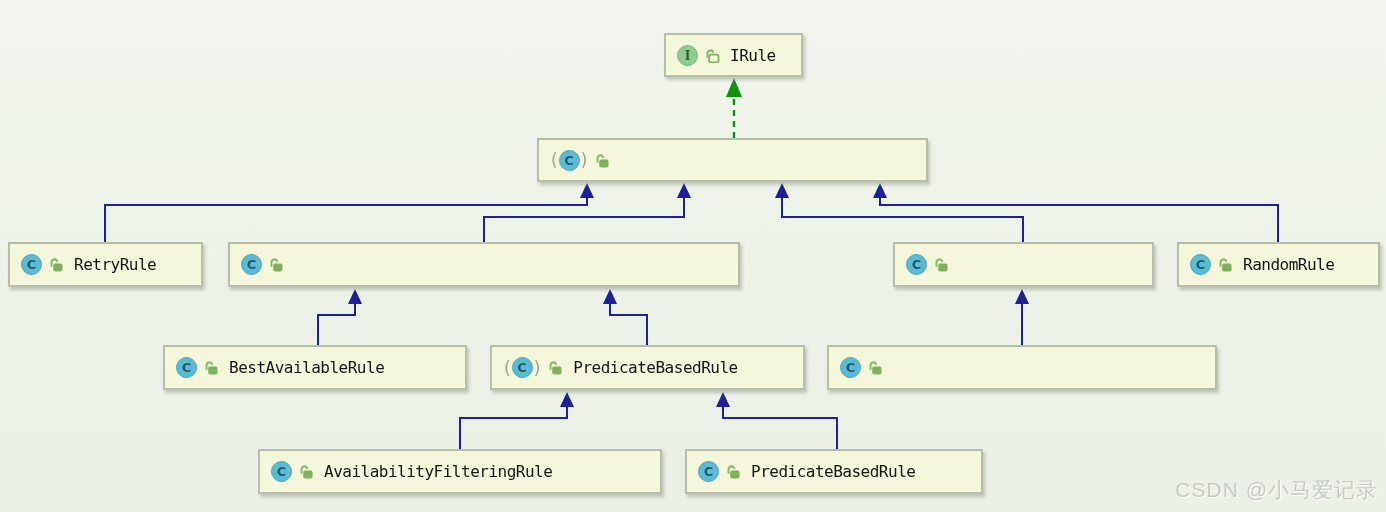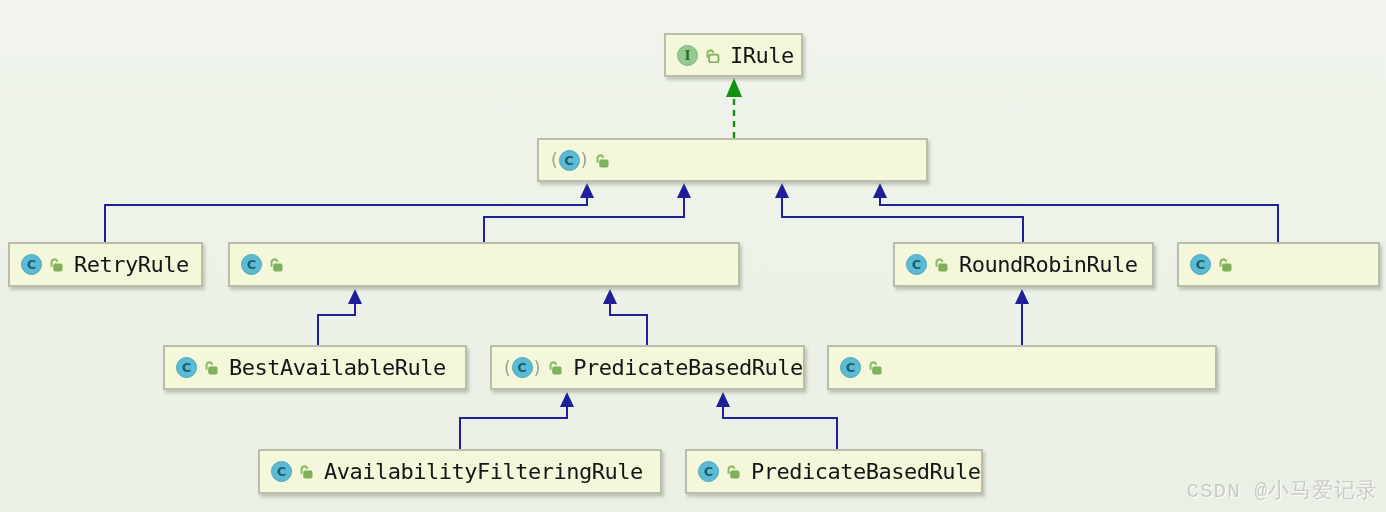--- a/index.html
+++ b/index.html
@@ -10,37 +10,37 @@
   }
   svg.edges{position:absolute;left:0;top:0;width:1386px;height:512px;pointer-events:none;}
   .node{
     position:absolute;box-sizing:border-box;display:flex;align-items:center;
     background:#f5f7da;border:2px solid #b9bdac;
     box-shadow:2px 3px 3px rgba(125,130,115,.40);
     padding-left:11px;
   }
   .node .label{
     font-family:"DejaVu Sans Mono","Liberation Mono",monospace;
-    font-size:22px;color:#161616;margin-left:10px;white-space:nowrap;letter-spacing:-0.5px;
+    font-size:16px;color:#161616;margin-left:10px;white-space:nowrap;letter-spacing:-0.5px;
   }
   .icon-wrap{display:flex;align-items:center;}
   .circle{
     width:21px;height:21px;border-radius:50%;flex:0 0 21px;
     display:flex;align-items:center;justify-content:center;
     font-family:"DejaVu Sans",sans-serif;font-size:13px;font-weight:600;
   }
   .circle.class{background:#5dbad3;color:#1c5e70;border:1px solid #4aa6bf;box-sizing:border-box;}
   .circle.interface{background:#92cb8f;color:#2d6b2a;border:1px solid #79b676;box-sizing:border-box;
     font-family:"DejaVu Serif",serif;font-weight:700;}
   .paren{display:none;font-family:"DejaVu Sans",sans-serif;font-size:17px;color:#9ba095;font-weight:400;}
   .abstract .paren{display:inline;margin:0 1px;}
   .lock{margin-left:6px;display:flex;align-items:center;}
   .watermark{
     position:absolute;right:8px;bottom:8px;
-    font-family:Liberation Mono, monospace;
+    font-family:Liberation Sans, sans-serif;
     font-size:21px;color:#c9cac3;text-shadow:1px 1px 1px #ffffff;
     letter-spacing:1px;
     margin-left:12px;
   }
 </style>
 </head>
 <body>
 
 <div class="stage">
 
@@ -152,33 +152,33 @@
   <div class="node" style="left:893px;top:242px;width:261px;height:45px">
     <span class="icon-wrap">
         <span class="circle class">C</span>
       </span>
     <span class="lock">
       <svg width="16" height="15" viewBox="0 0 16 15">
           <path d="M3.5 9 V5.5 A3 3 0 0 1 9.2 4.1" fill="none" stroke="#8abb66" stroke-width="2" stroke-linecap="round"></path>
           <rect x="5.2" y="6.6" width="9.3" height="7.8" rx="1.8" fill="#7fb05c"></rect>
         </svg>
     </span>
-    <span class="label">RoundRobinRule</span>
   </div>
 
   <div class="node" style="left:1177px;top:242px;width:203px;height:45px">
     <span class="icon-wrap">
         <span class="circle class">C</span>
       </span>
     <span class="lock">
       <svg width="16" height="15" viewBox="0 0 16 15">
           <path d="M3.5 9 V5.5 A3 3 0 0 1 9.2 4.1" fill="none" stroke="#8abb66" stroke-width="2" stroke-linecap="round"></path>
           <rect x="5.2" y="6.6" width="9.3" height="7.8" rx="1.8" fill="#7fb05c"></rect>
         </svg>
     </span>
+    <span class="label">RandomRule</span>
   </div>
 
   <div class="node" style="left:163px;top:345px;width:304px;height:45px">
     <span class="icon-wrap">
         <span class="circle class">C</span>
       </span>
     <span class="lock">
       <svg width="16" height="15" viewBox="0 0 16 15">
           <path d="M3.5 9 V5.5 A3 3 0 0 1 9.2 4.1" fill="none" stroke="#8abb66" stroke-width="2" stroke-linecap="round"></path>
           <rect x="5.2" y="6.6" width="9.3" height="7.8" rx="1.8" fill="#7fb05c"></rect>

